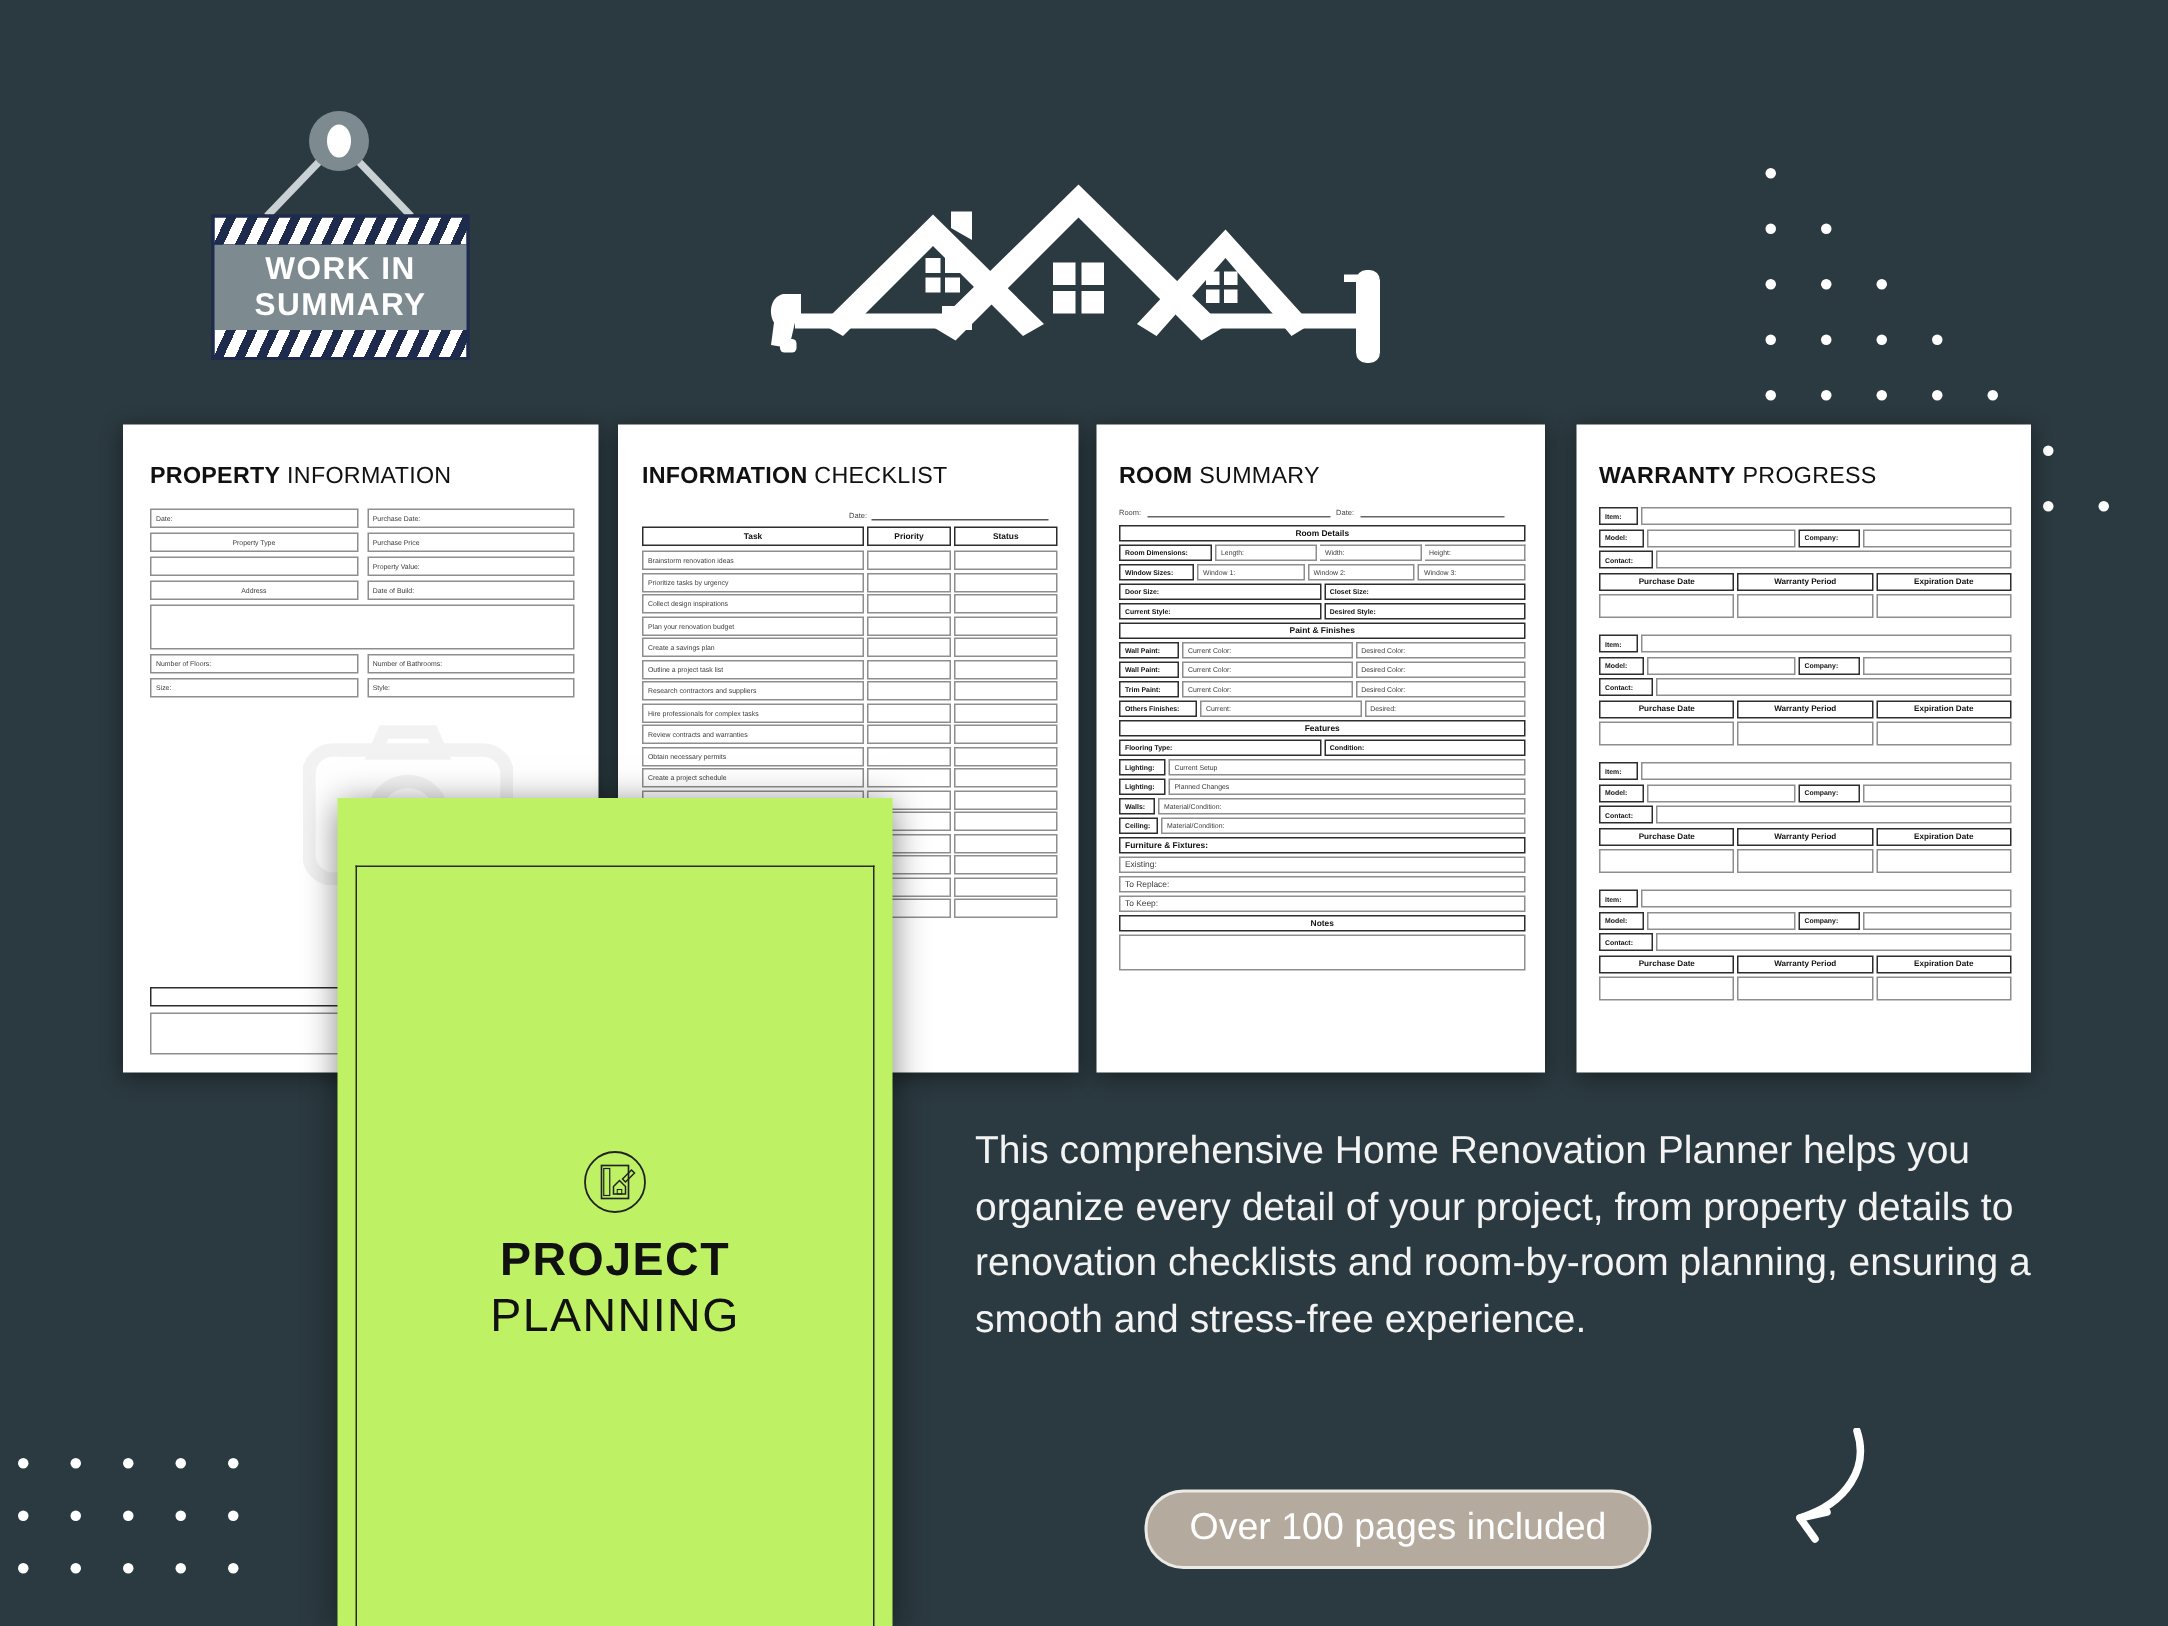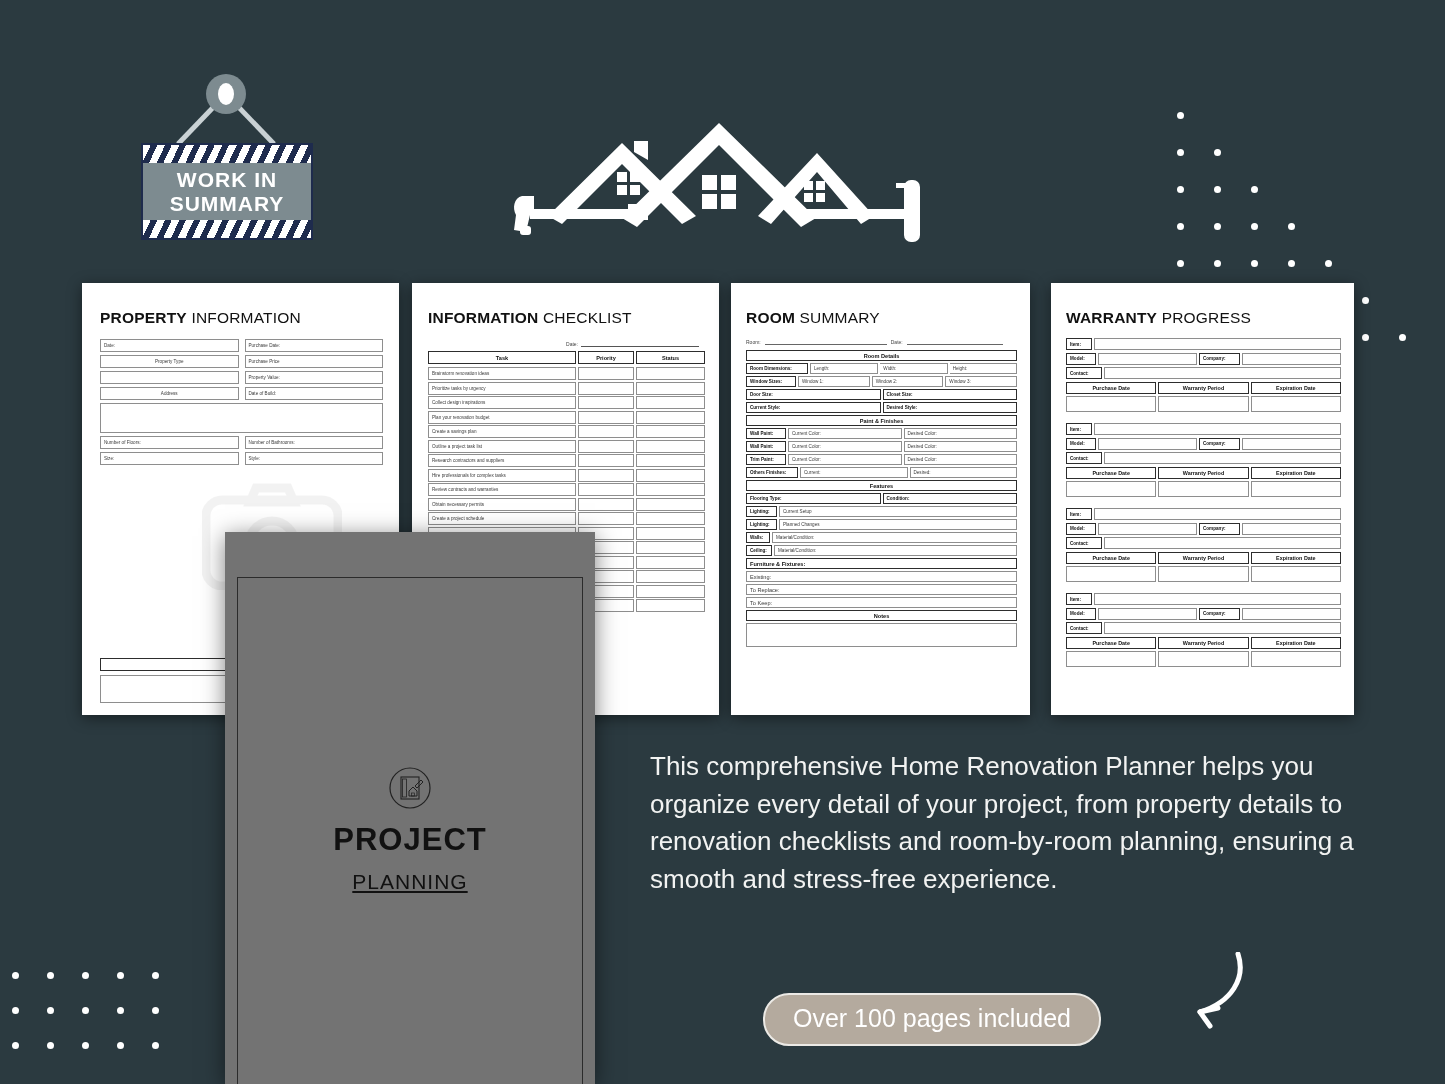--- a/index.html
+++ b/index.html
@@ -130,30 +130,30 @@
   .wblock { display: flex; flex-direction: column; gap: 2.5px; margin-top: 11px; }
   .wblock .r > .bx { height: 12px; }
   .wthead { display: flex; gap: 2px; }
   .wthead .bx { flex: 1; height: 12px; font-size: 5.4px; }
   .wtbody { display: flex; gap: 2px; }
   .wtbody .bx { flex: 1; height: 16px; }
 
   
   .cover {
     position: absolute; left: 225px; top: 532px; width: 370px; height: 552px;
-    background: #737373; box-shadow: 0 4px 22px rgba(0,0,0,.5);
+    background: #bef264; box-shadow: 0 4px 22px rgba(0,0,0,.5);
   }
   .cover-frame {
     position: absolute; left: 12px; top: 45px; right: 12px; bottom: 0;
     border: 1.5px solid #2b2b2b; border-bottom: none;
     display: flex; flex-direction: column; align-items: center;
   }
   .cover-icon { margin-top: 188px; width: 44px; height: 44px; }
   .cover-t1 { margin-top: 12px; font-size: 31px; font-weight: 700; letter-spacing: 1px; color: #111; }
-  .cover-t2 { margin-top: 12px; font-size: 21px; font-weight: 400; letter-spacing: 1px; color: #111; text-decoration: underline; }
+  .cover-t2 { margin-top: 1px; font-size: 31px; font-weight: 400; letter-spacing: 1px; color: #111; }
 
   
   .desc {
     position: absolute; left: 650px; top: 748px; width: 730px;
     color: #f2f3f2; font-size: 26px; line-height: 37.5px;
     font-stretch: condensed; font-weight: 400;
   }
   .badge {
     position: absolute; left: 763px; top: 993px;
     padding: 10px 28px 12px; border-radius: 26px;

